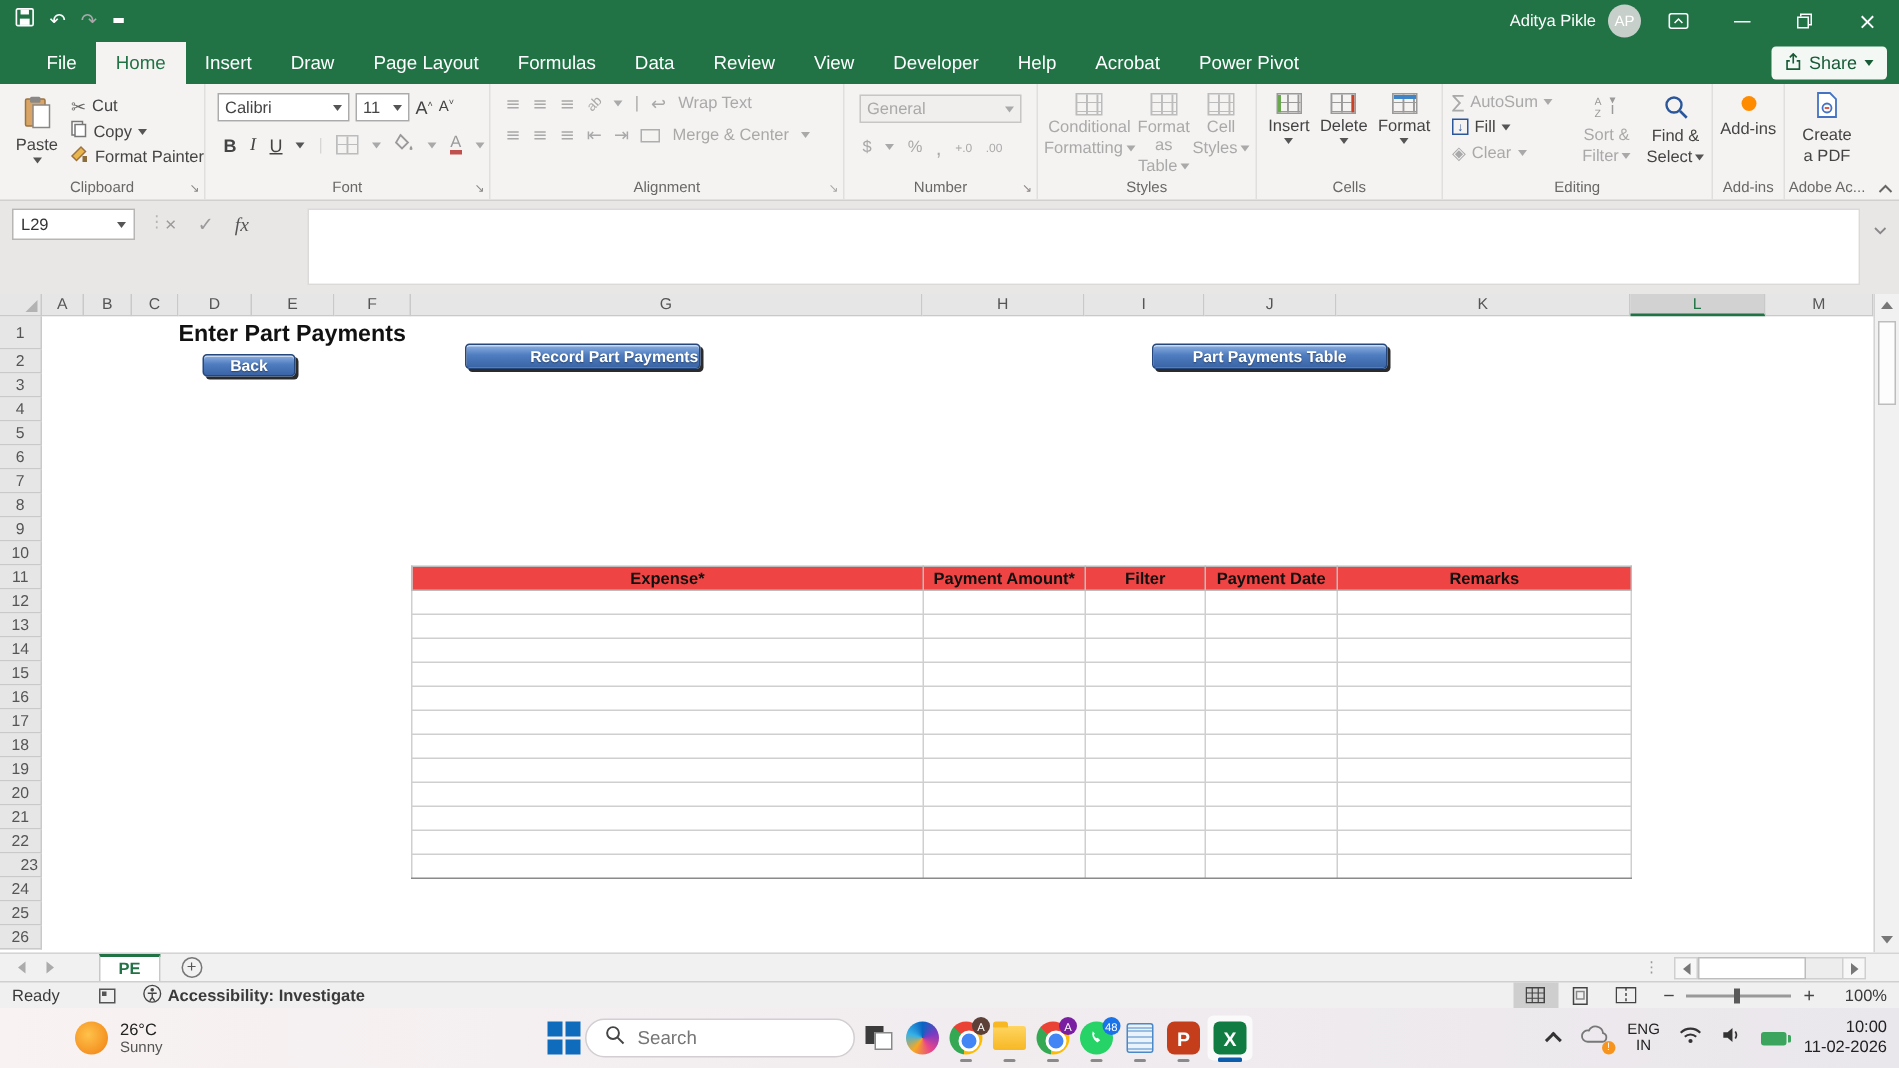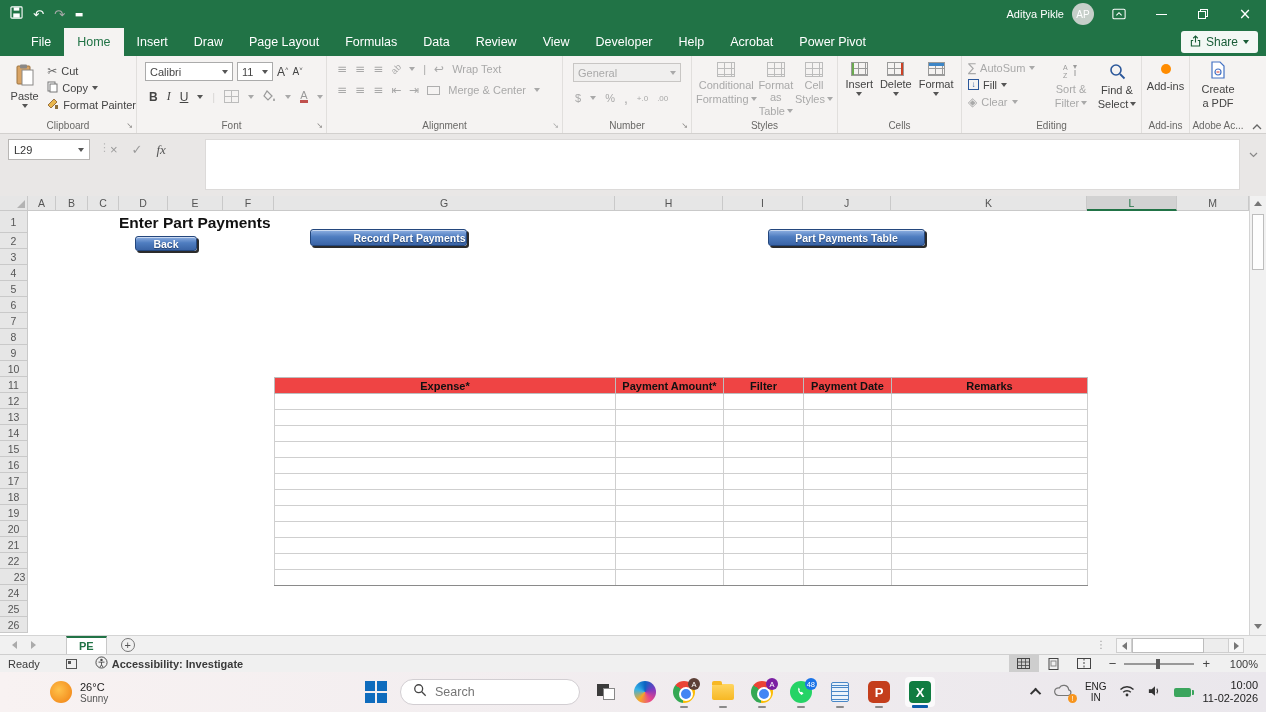--- a/index.html
+++ b/index.html
@@ -104,21 +104,21 @@
   .ztrack { width:70px; height:2px; background:#999; position:relative; }
   .zthumb { position:absolute; left:32px; top:-4px; width:4px; height:10px; background:#5a5a5a; }
   .zpct { width:38px; text-align:right; margin-right:8px; }
 
   
   .taskbar { height:40px; background:linear-gradient(90deg,#f8f2f2,#eae7ec); display:flex; align-items:center; position:relative; }
   .weather { display:flex; align-items:center; gap:8px; margin-left:50px; }
   .sun { width:22px; height:22px; border-radius:50%; background:radial-gradient(circle at 40% 40%, #ffc24a, #f07e12); }
   .wtxt div:first-child { font-size:11px; color:#222; }
   .wtxt div:last-child { font-size:10px; color:#555; }
-  .tb-center { position:absolute; left:365px; display:flex; align-items:center; gap:13px; height:40px; }
+  .tb-center { position:absolute; left:365px; display:flex; align-items:center; gap:3px; height:40px; }
   .startbtn { width:22px; height:22px; display:grid; grid-template-columns:10px 10px; grid-template-rows:10px 10px; gap:2px; }
   .startbtn i { background:#0f6cbd; }
   .searchpill { width:180px; height:26px; background:#fff; border:1px solid #d2ced2; border-radius:14px; display:flex; align-items:center; gap:8px; padding:0 12px; }
   .searchpill input { border:none; outline:none; font-size:12.5px; width:120px; background:transparent; color:#444; }
   .tkicon { width:26px; height:30px; position:relative; display:flex; align-items:center; justify-content:center; }
   .runbar { position:absolute; bottom:-1px; left:9px; width:8px; height:2px; background:#8a8a8a; border-radius:1px; }
   .taskview { position:relative; width:18px; height:16px; }
   .taskview i:first-child { position:absolute; left:0; top:0; width:12px; height:12px; background:#3b3b3b; }
   .taskview i:last-child { position:absolute; right:0; bottom:0; width:12px; height:12px; background:#fff; border:1px solid #888; }
   .copilot { width:22px; height:22px; border-radius:50%; background:conic-gradient(#0a64c2,#7d3ac1,#e8458b,#f7a823,#35b2e8,#0a64c2); }

